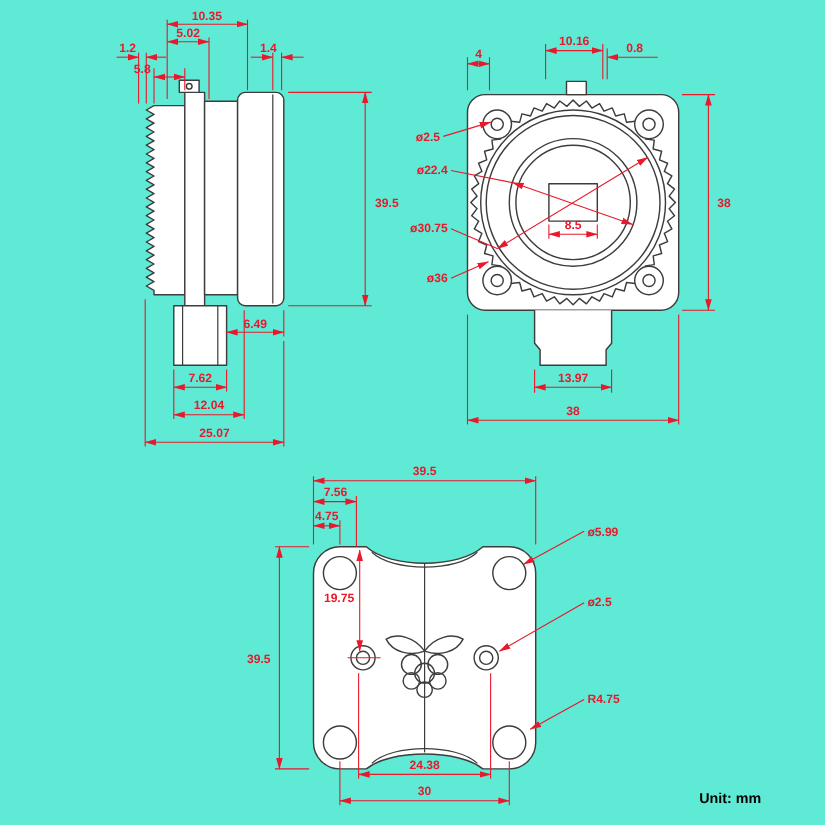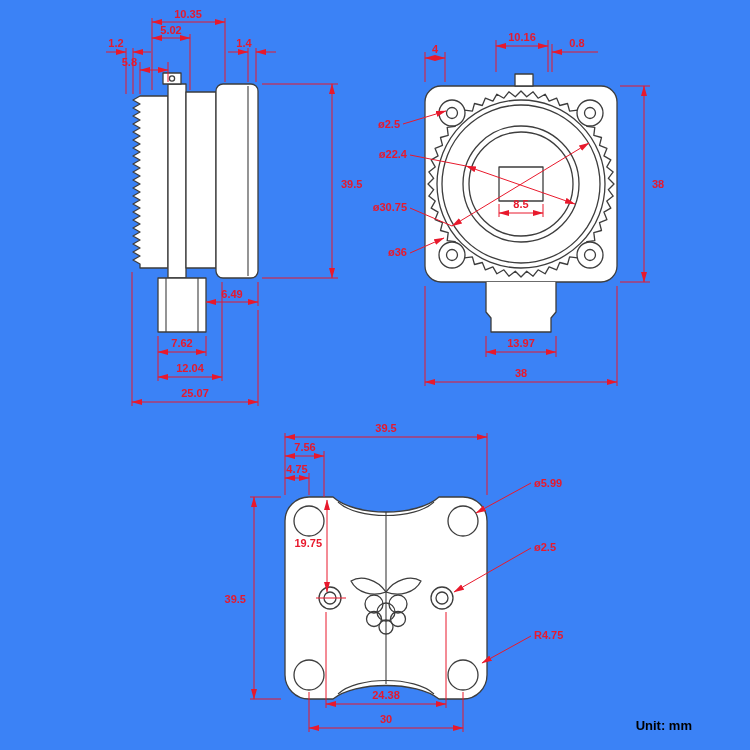--- a/index.html
+++ b/index.html
@@ -1,16 +1,16 @@
 <!DOCTYPE html>
 <html><head>
 <meta charset="utf-8">
 <style>
   html,body{margin:0;padding:0;background:#ffffff;}
-  .wrap{width:750px;height:750px;position:relative;background:#3b82f6;overflow:hidden;}
+  .wrap{width:750px;height:750px;position:relative;background:#5eead4;overflow:hidden;}
   svg{display:block;}
   .dk{fill:none;stroke:#3d3d3d;stroke-width:1.3;stroke-linejoin:round;stroke-linecap:round;}
   .dkf{fill:#ffffff;stroke:#3d3d3d;stroke-width:1.3;stroke-linejoin:round;}
   .dkt{fill:none;stroke:#3d3d3d;stroke-width:1.1;}
   .rd{fill:none;stroke:#e8192c;stroke-width:1;}
   text.dim{fill:#e8192c;font:700 11px "Liberation Sans",sans-serif;}
   text.unit{fill:#000000;font:700 13px "Liberation Sans",sans-serif;}
 </style>
 </head>
 <body>

